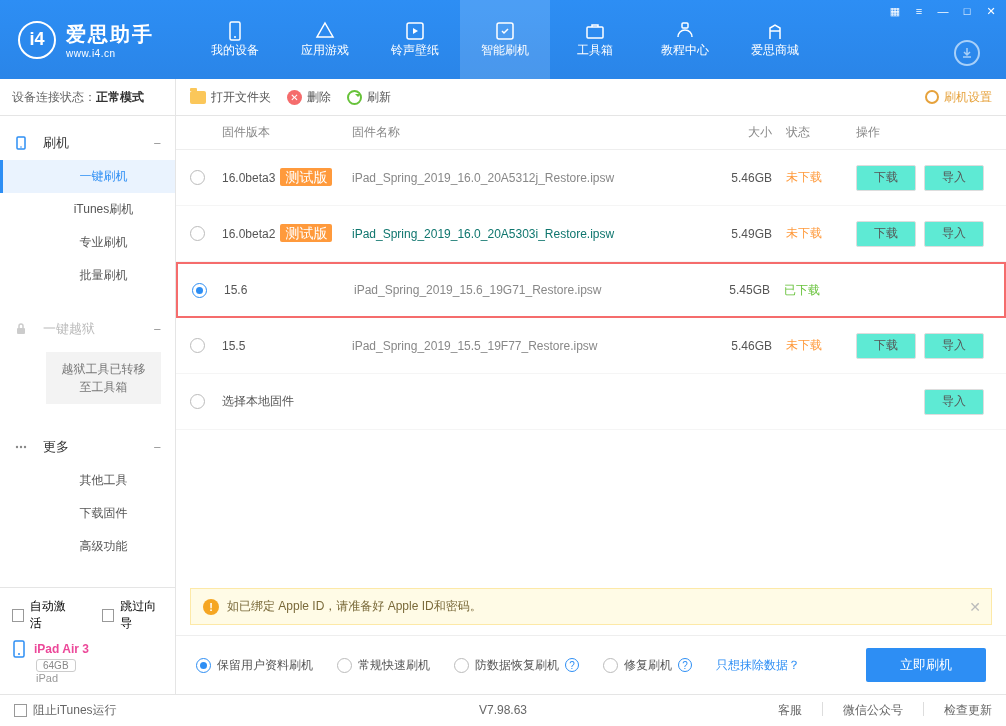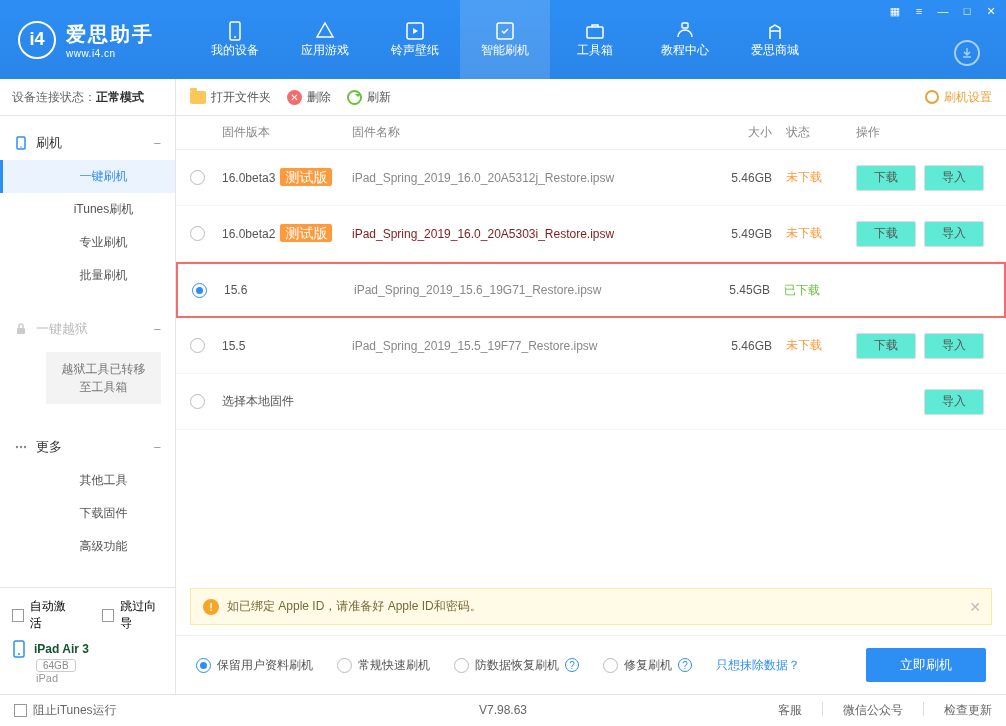--- a/index.html
+++ b/index.html
@@ -19,30 +19,30 @@
 .win-btn { width: 22px; height: 18px; display: flex; align-items: center; justify-content: center; font-size: 11px; cursor: pointer; color: #fff; }
 .circle-down { position: absolute; right: 26px; top: 40px; width: 26px; height: 26px; border: 2px solid #a8d0f9; border-radius: 50%; display: flex; align-items: center; justify-content: center; cursor: pointer; }
 
 
 .body-row { display: flex; height: 615px; }
 .sidebar { width: 176px; border-right: 1px solid #e5e5e5; display: flex; flex-direction: column; }
 .status-bar { height: 37px; border-bottom: 1px solid #e5e5e5; display: flex; align-items: center; padding: 0 12px; font-size: 12px; color: #666; }
 .status-bar b { color: #333; }
 .side-menu { flex: 1; overflow: auto; }
 .side-group { padding: 10px 0; }
-.side-head { display: flex; align-items: center; gap: 8px; padding: 8px 14px; font-size: 13px; color: #333; cursor: pointer; }
+.side-head { display: flex; align-items: center; gap: 15px; padding: 8px 14px; font-size: 13px; color: #333; cursor: pointer; }
 .side-head .minus { color: #999; margin-left: auto; }
 .side-sub { padding: 8px 14px 8px 46px; font-size: 12px; color: #555; cursor: pointer; text-align: center; }
 .side-sub.active { background: #eaf3fe; color: #2d8ef4; border-left: 3px solid #2d8ef4; padding-left: 43px; }
 .side-box { margin: 6px 14px 6px 46px; background: #f3f3f3; padding: 8px 10px; font-size: 12px; color: #777; line-height: 1.5; text-align: center; }
 .side-head.disabled { color: #bbb; }
 .side-bottom { border-top: 1px solid #e5e5e5; padding: 10px 12px; font-size: 12px; }
 .chk-row { display: flex; align-items: center; gap: 6px; margin-bottom: 8px; }
 .chk { width: 13px; height: 13px; border: 1px solid #999; }
-.device { display: flex; align-items: center; gap: 8px; color: #14532d; font-weight: bold; }
+.device { display: flex; align-items: center; gap: 8px; color: #ec4899; font-weight: bold; }
 .storage-badge { display: inline-block; border: 1px solid #ccc; border-radius: 3px; padding: 0 6px; font-size: 10px; color: #888; margin-left: 24px; }
 .device-type { font-size: 11px; color: #999; margin-left: 24px; }
 
 
 .main { flex: 1; display: flex; flex-direction: column; }
 .toolbar { height: 37px; border-bottom: 1px solid #e5e5e5; display: flex; padding: 0 14px; gap: 16px; font-size: 12px; }
 .tb-btn { display: flex; align-items: center; gap: 5px; cursor: pointer; color: #555; }
 .folder-ico { width: 16px; height: 13px; background: #fbc75a; border-radius: 2px; position: relative; }
 .folder-ico::before { content: ''; position: absolute; top: -3px; left: 0; width: 7px; height: 3px; background: #fbc75a; border-radius: 1px 1px 0 0; }
 .circle-x { width: 15px; height: 15px; border-radius: 50%; background: #f56c6c; color: #fff; display: flex; align-items: center; justify-content: center; font-size: 10px; }
@@ -286,21 +286,21 @@
     <div class="col-name" style="color:#888">iPad_Spring_2019_16.0_20A5312j_Restore.ipsw</div>
     <div class="col-size">5.46GB</div>
     <div class="col-state state-orange">未下载</div>
     <div class="col-ops"><button class="op-btn">下载</button><button class="op-btn">导入</button></div>
         </div>
         <div class="fw-row">
     <div class="col-radio">
             <span class="radio "></span>
           </div>
     <div class="col-ver">16.0beta2<span class="beta-tag">测试版</span></div>
-    <div class="col-name" style="color:#7f1d1d">iPad_Spring_2019_16.0_20A5303i_Restore.ipsw</div>
+    <div class="col-name" style="color:#0f766e">iPad_Spring_2019_16.0_20A5303i_Restore.ipsw</div>
     <div class="col-size">5.49GB</div>
     <div class="col-state state-orange">未下载</div>
     <div class="col-ops"><button class="op-btn">下载</button><button class="op-btn">导入</button></div>
         </div>
         <div class="fw-row highlight">
     <div class="col-radio">
             <span class="radio on"></span>
           </div>
     <div class="col-ver">15.6</div>
     <div class="col-name" style="color:#888">iPad_Spring_2019_15.6_19G71_Restore.ipsw</div>

